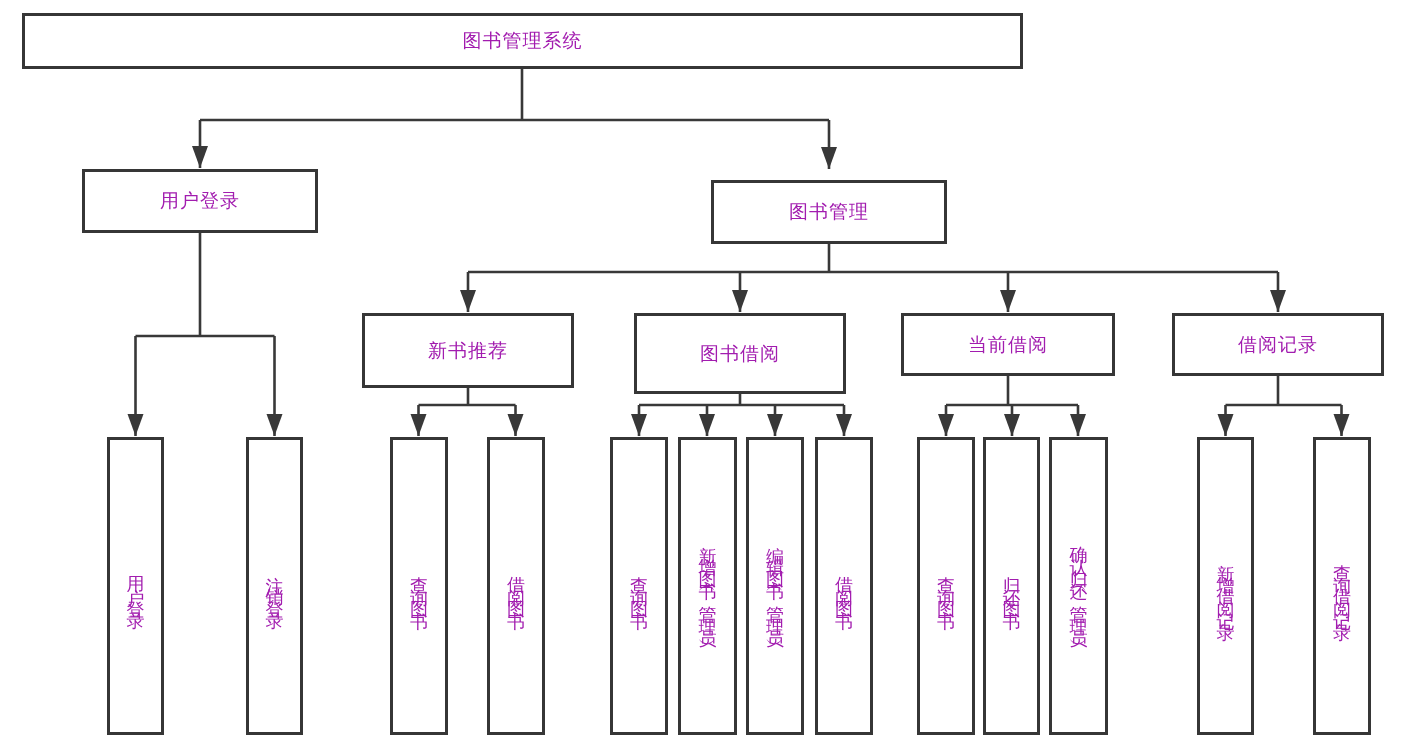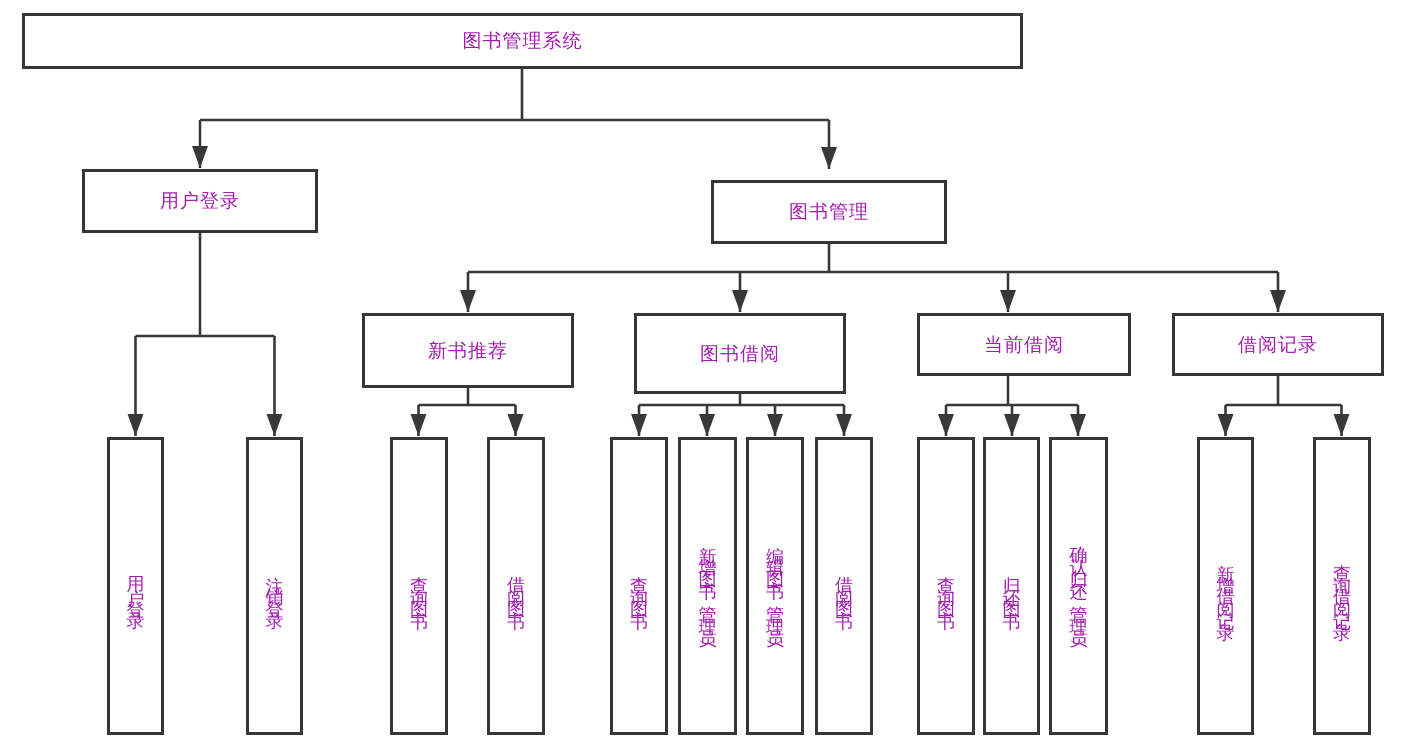--- a/index.html
+++ b/index.html
@@ -42,21 +42,21 @@
     white-space: nowrap;
   }
   
   #n-root   { left: 22px;  top: 13px;  width: 1001px; height: 56px; }
   
   #n-login  { left: 82px;  top: 169px; width: 236px; height: 64px; }
   #n-mgmt   { left: 711px; top: 170px; width: 236px; height: 64px; margin-top: 10px; }
   
   #n-newrec { left: 362px;  top: 313px; width: 212px; height: 75px; }
   #n-borrow { left: 634px;  top: 313px; width: 212px; height: 81px; }
-  #n-current{ left: 901px;  top: 313px; width: 214px; height: 63px; margin-left: 16px; }
+  #n-current{ left: 901px;  top: 313px; width: 214px; height: 63px; }
   #n-records{ left: 1172px; top: 313px; width: 212px; height: 63px; }
   
   .leaf { top: 437px; height: 298px; width: 57px; }
   #l-ul1 { left: 107px; }
   #l-ul2 { left: 246px; }
   #l-nb1 { left: 390px; width: 58px; }
   #l-nb2 { left: 487px; width: 58px; }
   #l-bb1 { left: 610px; width: 58px; }
   #l-bb2 { left: 678px; width: 59px; }
   #l-bb3 { left: 746px; width: 58px; }

